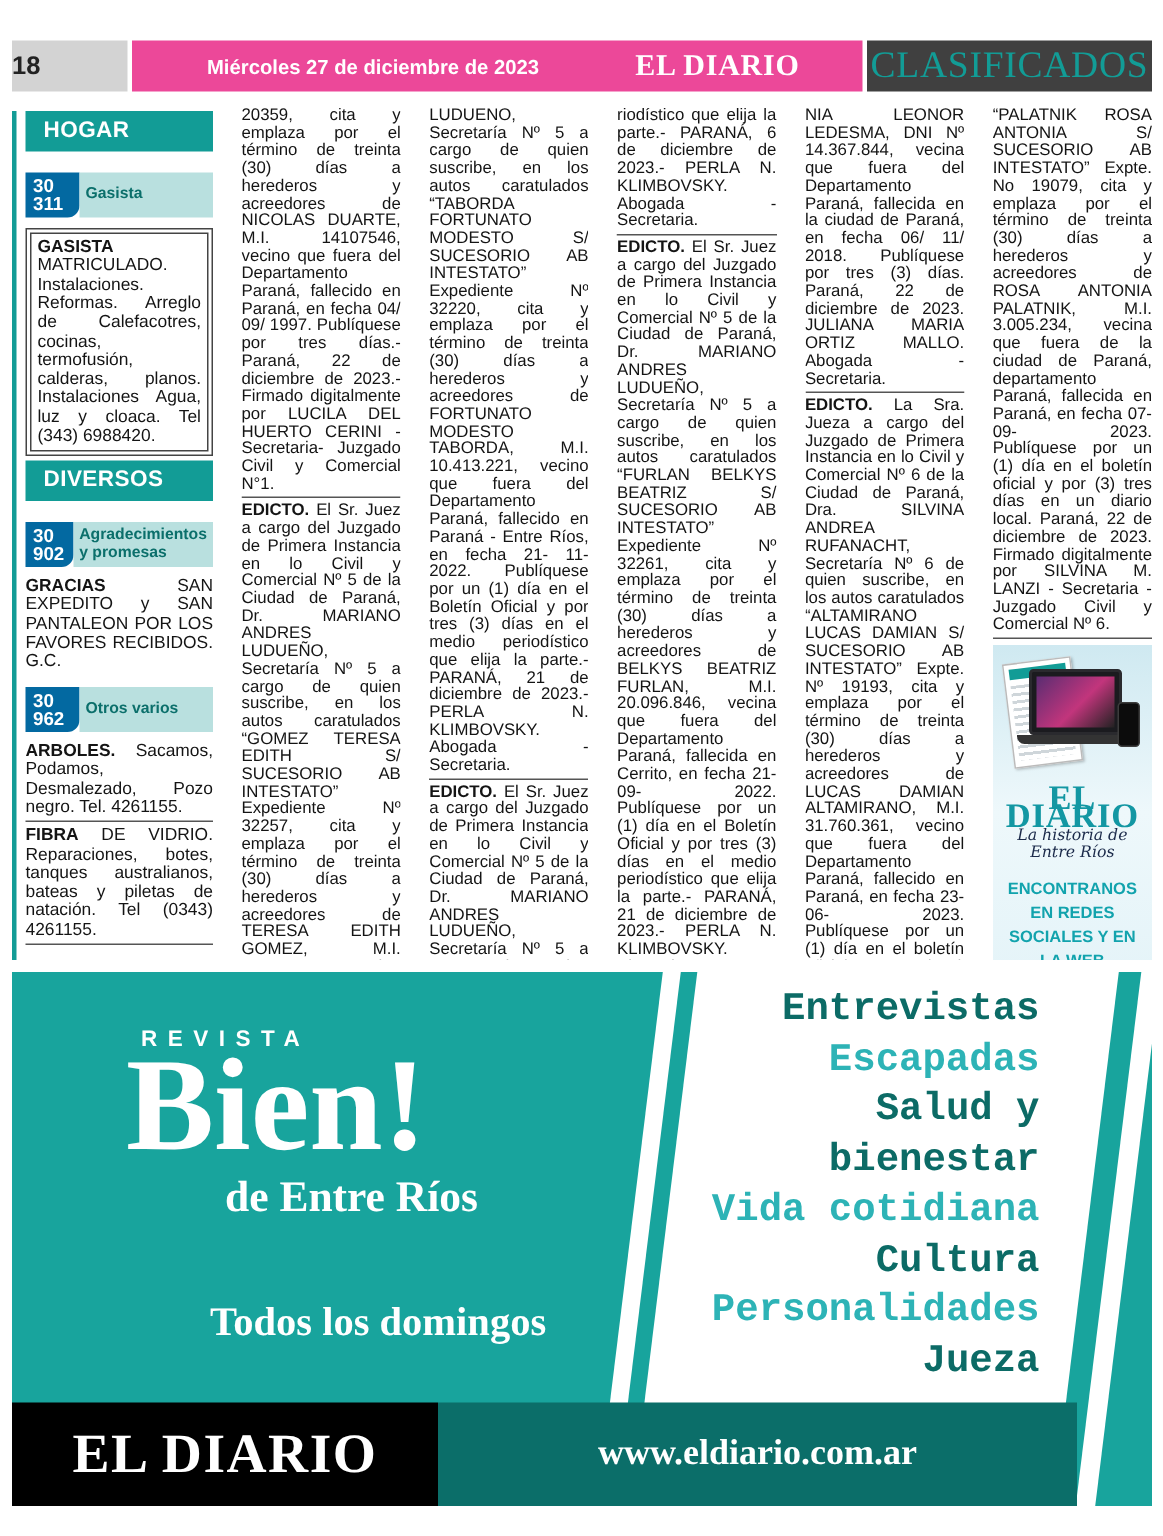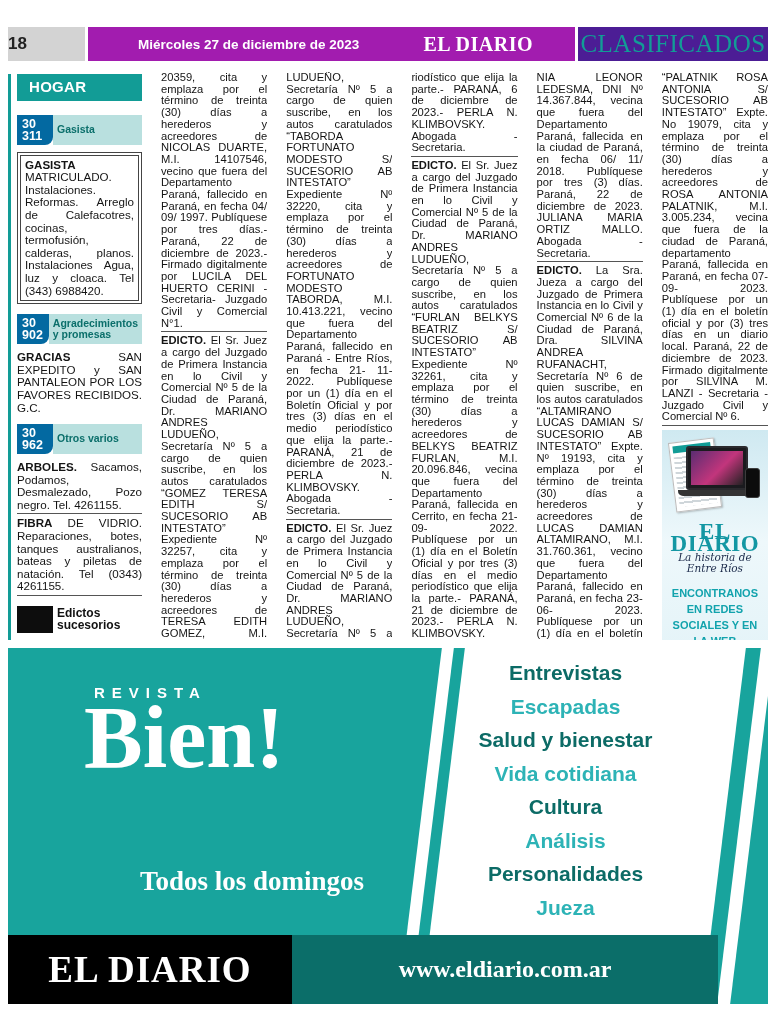--- a/index.html
+++ b/index.html
@@ -2,25 +2,25 @@
 <html><head>
 <meta charset="utf-8">
 <style>
   html,body{margin:0;padding:0;background:#fff;}
   .page{position:relative;width:775px;height:1024px;background:#fff;overflow:hidden;
         font-family:"Liberation Sans",sans-serif;color:#141414;}
   
   .header-row{position:absolute;top:27px;left:8px;width:760px;height:34px;display:flex;}
   .pageno-box{width:77px;background:#d3d3d3;display:flex;align-items:center;
         font-weight:bold;font-size:17px;color:#222;box-sizing:border-box;}
-  .date-bar{flex:1;background:#a21caf;display:flex;align-items:center;margin-left:3px;}
+  .date-bar{flex:1;background:#ec4899;display:flex;align-items:center;margin-left:3px;}
   .date-txt{color:#fff;font-weight:bold;font-size:13.5px;margin-left:50px;}
   .masthead-sm{color:#fff;font-family:"Liberation Serif",serif;font-weight:bold;
         font-size:20px;margin-left:auto;margin-right:42px;letter-spacing:.5px;}
-  .clasif-box{width:190px;background:#4c1d95;margin-left:3px;display:flex;align-items:center;
+  .clasif-box{width:190px;background:#404040;margin-left:3px;display:flex;align-items:center;
         justify-content:center;color:#129c96;font-family:"Liberation Serif",serif;
         font-size:25px;letter-spacing:.5px;}
   
   .content{position:absolute;top:72px;left:8px;width:760px;height:568px;display:grid;
         grid-template-columns:134px repeat(5,1fr);column-gap:19px;font-size:11.2px;line-height:11.7px;}
   .col{overflow:hidden;text-align:justify;}
   p.ad{margin:0 0 3px;}
   p.ad b{font-weight:bold;}
   .endrule{border-bottom:1px solid #555;padding-bottom:2px;margin-bottom:4px;}
   
@@ -74,22 +74,22 @@
   .stripe-1{left:424px;width:11px;}
   .stripe-2{left:716px;width:15px;}
   .stripe-3{left:744px;width:60px;}
   .revista{position:absolute;left:86px;top:36px;color:#fff;font-weight:bold;font-size:15px;letter-spacing:7px;}
   .bien{position:absolute;left:76px;top:44px;color:#fff;font-family:"Liberation Serif",serif;
         font-weight:bold;font-size:88px;line-height:92px;}
   .de-entre{position:absolute;left:142px;top:134px;color:#fff;font-family:"Liberation Serif",serif;
         font-weight:bold;font-size:29px;}
   .todos{position:absolute;left:96px;top:218px;color:#fff;font-family:"Liberation Serif",serif;
         font-weight:bold;font-size:27px;margin-left:36px;}
-  .topics{position:absolute;left:430px;top:8px;width:255px;text-align:center;
-        font-family:Liberation Sans, sans-serif;font-weight:bold;font-size:21px;line-height:33.5px;}
+  .topics{position:absolute;left:430px;top:8px;width:255px;text-align:right;
+        font-family:Liberation Mono, monospace;font-weight:bold;font-size:26px;line-height:33.5px;}
   .topics div:nth-child(odd){color:#0c6b66;}
   .topics div:nth-child(even){color:#2db3b6;}
   .ad-bar{position:absolute;left:0;right:50px;bottom:0;height:69px;display:flex;z-index:2;}
   .bar-black{width:40%;background:#000;display:flex;align-items:center;justify-content:center;}
   .bar-brand{color:#fff;font-family:"Liberation Serif",serif;font-weight:bold;font-size:37px;letter-spacing:1px;}
   .bar-teal{flex:1;background:#0b6e69;display:flex;align-items:center;justify-content:center;}
   .bar-url{color:#fff;font-family:"Liberation Serif",serif;font-weight:bold;font-size:24px;}
 </style>
 </head>
 <body>
@@ -110,20 +110,21 @@
     <div class="col sidebar">
       <div class="sec-header">HOGAR</div>
       <div class="badge-row">
         <div class="badge-num">
           <span>30</span><br>
           <span>311</span>
         </div>
         <div class="badge-label">Gasista</div>
       </div>
       <p class="ad boxed"><b>GASISTA</b><span> MATRICULADO. Instalaciones. Reformas. Arreglo de Calefacotres, cocinas, termofusión, calderas, planos. Instalaciones Agua, luz y cloaca. Tel (343) 6988420.</span></p>
+      <div class="sec-header">DIVERSOS</div>
       <div class="badge-row">
         <div class="badge-num">
           <span>30</span><br>
           <span>902</span>
         </div>
         <div class="badge-label">Agradecimientos y promesas</div>
       </div>
       <p class="ad"><b>GRACIAS</b><span> SAN EXPEDITO y SAN PANTALEON POR LOS FAVORES RECIBIDOS. G.C.</span></p>
       <div class="badge-row">
         <div class="badge-num">
@@ -192,28 +193,28 @@
     </div>
   </div>
 
   <div class="bottom-ad">
     <div class="stripe teal-main"></div>
     <div class="stripe stripe-1"></div>
     <div class="stripe stripe-2"></div>
     <div class="stripe stripe-3"></div>
     <div class="revista">REVISTA</div>
     <div class="bien">Bien!</div>
+    <div class="de-entre">de Entre Ríos</div>
     <div class="todos">Todos los domingos</div>
     <div class="topics">
       <div>Entrevistas</div>
       <div>Escapadas</div>
       <div>Salud y bienestar</div>
       <div>Vida cotidiana</div>
       <div>Cultura</div>
-      <div>Análisis</div>
       <div>Personalidades</div>
       <div>Jueza</div>
     </div>
     <div class="ad-bar">
       <div class="bar-black">
         <span class="bar-brand">EL DIARIO</span>
       </div>
       <div class="bar-teal">
         <span class="bar-url">www.eldiario.com.ar</span>
       </div>

